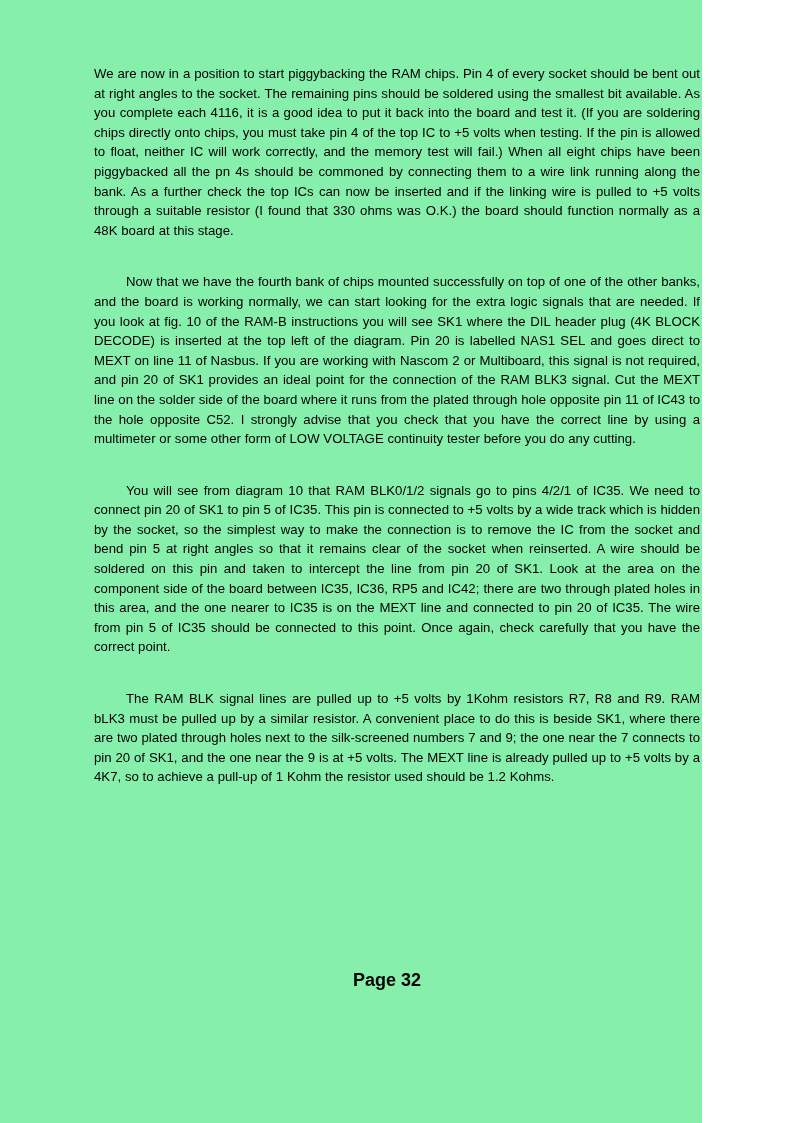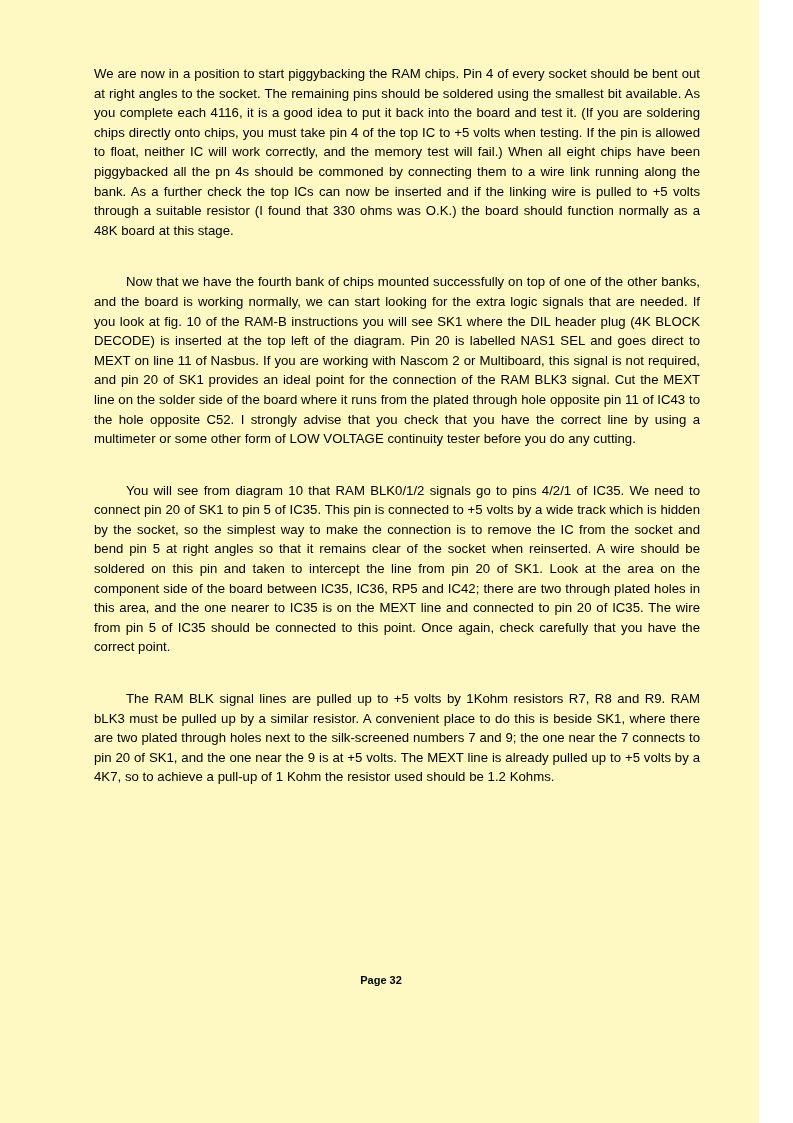--- a/index.html
+++ b/index.html
@@ -9,23 +9,23 @@
   }
   body {
     width: 793px;
     height: 1123px;
     font-family: "Liberation Sans", sans-serif;
     color: #000000;
     -webkit-font-smoothing: antialiased;
   }
   .page {
     position: relative;
-    width: 759px;
+    width: 702px;
     height: 1123px;
-    background: #fef9c3;
+    background: #86efac;
     box-sizing: border-box;
     overflow: hidden;
   }
   .text-column {
     position: absolute;
     left: 94px;
     top: 64px;
     width: 606px;
   }
   p.body-par {
@@ -38,25 +38,25 @@
     color: #000000;
   }
   p.body-par + p.body-par {
     margin-top: 32px;
   }
   p.indented {
     text-indent: 32px;
   }
   .page-footer {
     position: absolute;
-    left: 78px;
+    left: 84px;
     top: 971px;
     width: 606px;
     text-align: center;
-    font-size: 11px;
+    font-size: 18px;
     line-height: 19.6px;
     font-weight: bold;
     color: #000000;
   }
 </style>
 </head>
 <body>
 
 <div class="page">
 

